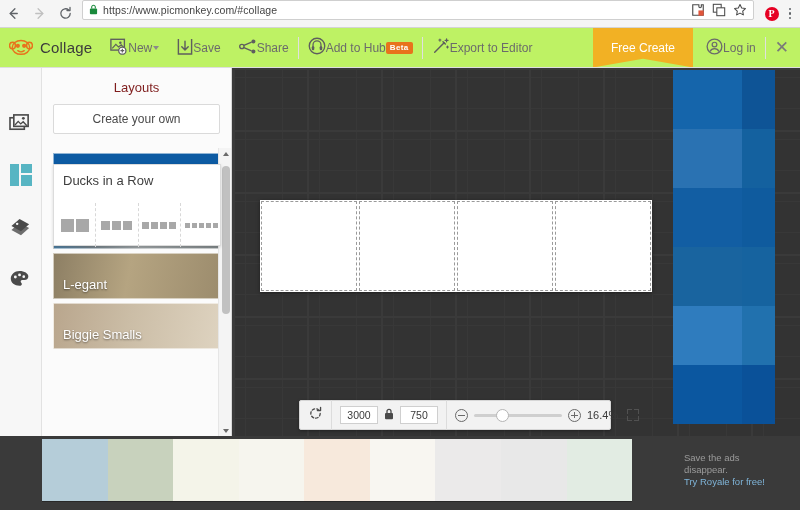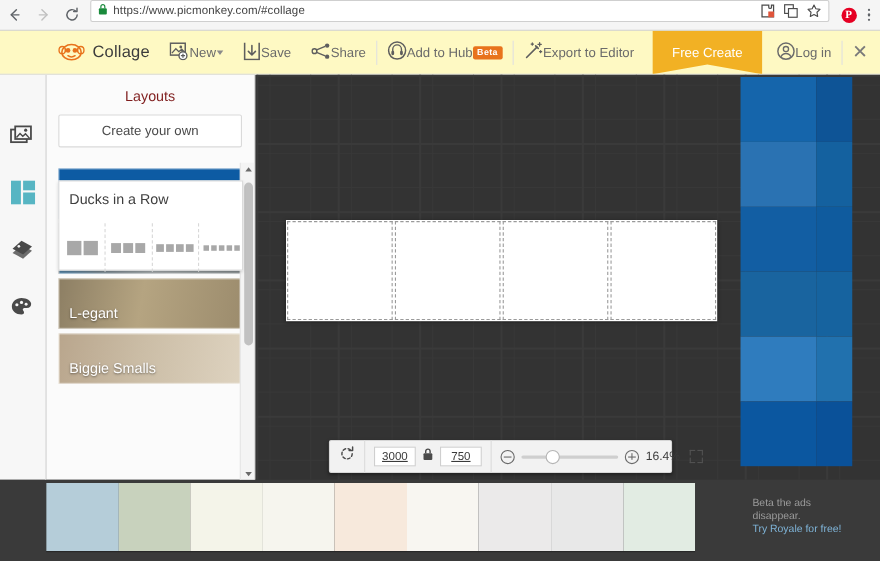--- a/index.html
+++ b/index.html
@@ -41,22 +41,22 @@
     display: flex; align-items: center; justify-content: center;
     font-family: "Liberation Serif", serif; line-height: 1;
   }
   .kebab { display: flex; flex-direction: column; gap: 2px; padding: 2px; }
   .kebab i { width: 2.5px; height: 2.5px; border-radius: 50%;
              background: #5f6368; display: block; }
 
   
   .app-toolbar {
     position: absolute; left: 0; top: 28px; width: 800px; height: 40px;
-    background: #fef9c3; display: flex; align-items: center;
-    border-bottom: 1px solid #dedede; overflow: hidden; padding-left: 44px;
+    background: #bef264; display: flex; align-items: center;
+    border-bottom: 1px solid #dedede; overflow: hidden;
   }
   .tb-item { display: flex; align-items: center; gap: 0;
              height: 40px; padding: 0 9px; color: #6b6b6b; font-size: 12px;
              white-space: nowrap; }
   .brand { padding-left: 9px; gap: 7px; }
   .brand .name { color: #3c3c3c; font-size: 15px; letter-spacing: .2px; }
   .divider { width: 1px; height: 22px; background: #e0e0e0; flex: 0 0 auto; }
   .caret { width: 0; height: 0; border-left: 3.5px solid transparent;
            border-right: 3.5px solid transparent; border-top: 4px solid #8a8a8a;
            margin-left: 1px; }
@@ -171,21 +171,21 @@
     position: absolute; left: 66px; top: 332px; width: 312px; height: 30px;
     background: #f2f2f2; border: 1px solid #d6d6d6; border-radius: 2px;
     display: flex; align-items: center; box-shadow: 0 1px 3px rgba(0,0,0,.35);
   }
   .zb-sec { display: flex; align-items: center; height: 30px;
             padding: 0 8px; gap: 6px; border-right: 1px solid #dcdcdc; }
   .zb-sec:last-child { border-right: none; }
   .zb-input {
     width: 38px; height: 18px; background: #fff; border: 1px solid #cfcfcf;
     font-size: 10.5px; color: #3a3a3a; display: flex; align-items: center;
-    justify-content: center; font-family: "Liberation Sans", sans-serif; text-decoration: underline;
+    justify-content: center; font-family: "Liberation Sans", sans-serif;
   }
   .slider-track { position: relative; width: 88px; height: 3px;
                   background: #cfcfcf; border-radius: 2px; }
   .slider-knob { position: absolute; left: 22px; top: -5px; width: 13px;
                  height: 13px; border-radius: 50%; background: #fff;
                  border: 1px solid #b5b5b5; }
   .zoom-pct { font-size: 11px; color: #3a3a3a; min-width: 34px; }
   .circ { width: 13px; height: 13px; border: 1.3px solid #6a6a6a;
           border-radius: 50%; position: relative; flex: 0 0 auto; }
   .circ::before { content: ''; position: absolute; left: 2.3px; top: 5.2px;
@@ -558,18 +558,18 @@
     <i class="sw" style="background:#f4f4e9"></i>
     <i class="sw" style="background:#f6f5ee"></i>
     <i class="sw" style="background:#f7e9dc"></i>
     <i class="sw" style="background:#f8f6f1"></i>
     <i class="sw" style="background:#ebeaea"></i>
     <i class="sw" style="background:#e8e8e8"></i>
     <i class="sw" style="background:#e2ece3"></i>
   </div>
 
   <div class="ad-text">
-    <span>Beta the ads</span><br>
+    <span>Save the ads</span><br>
     <span>disappear.</span>
     <span class="cta">Try Royale for free!</span>
   </div>
 
 </div>
 
 </body></html>

